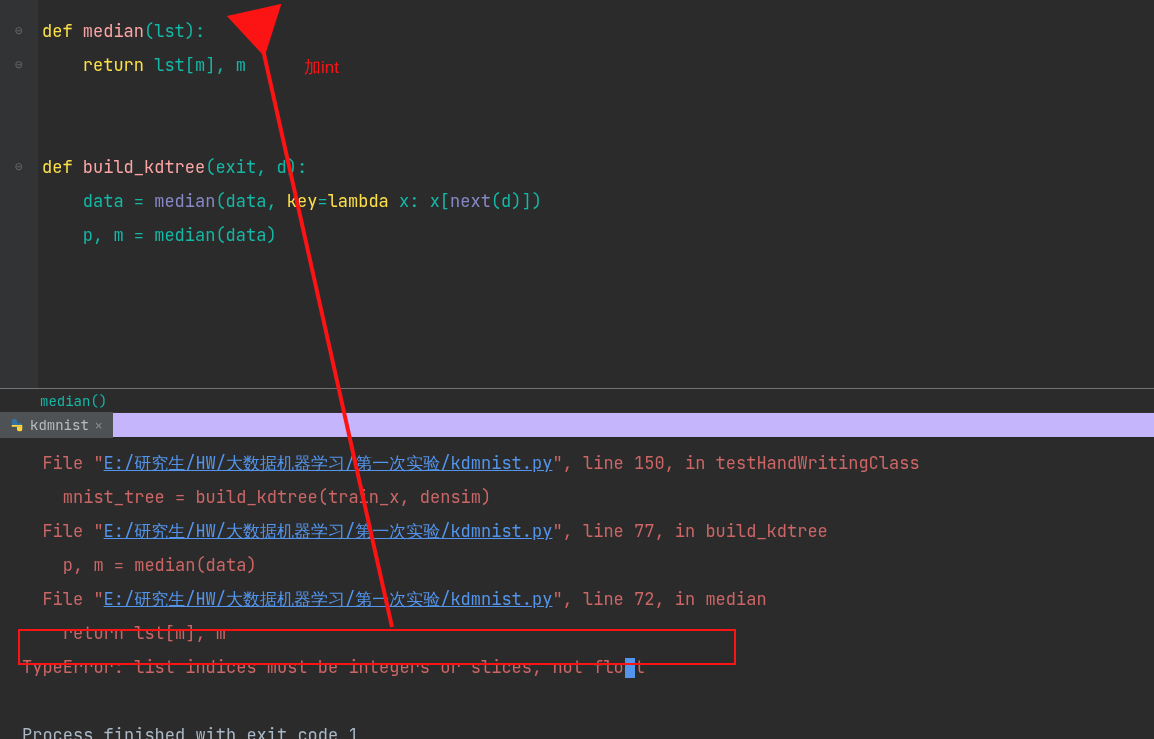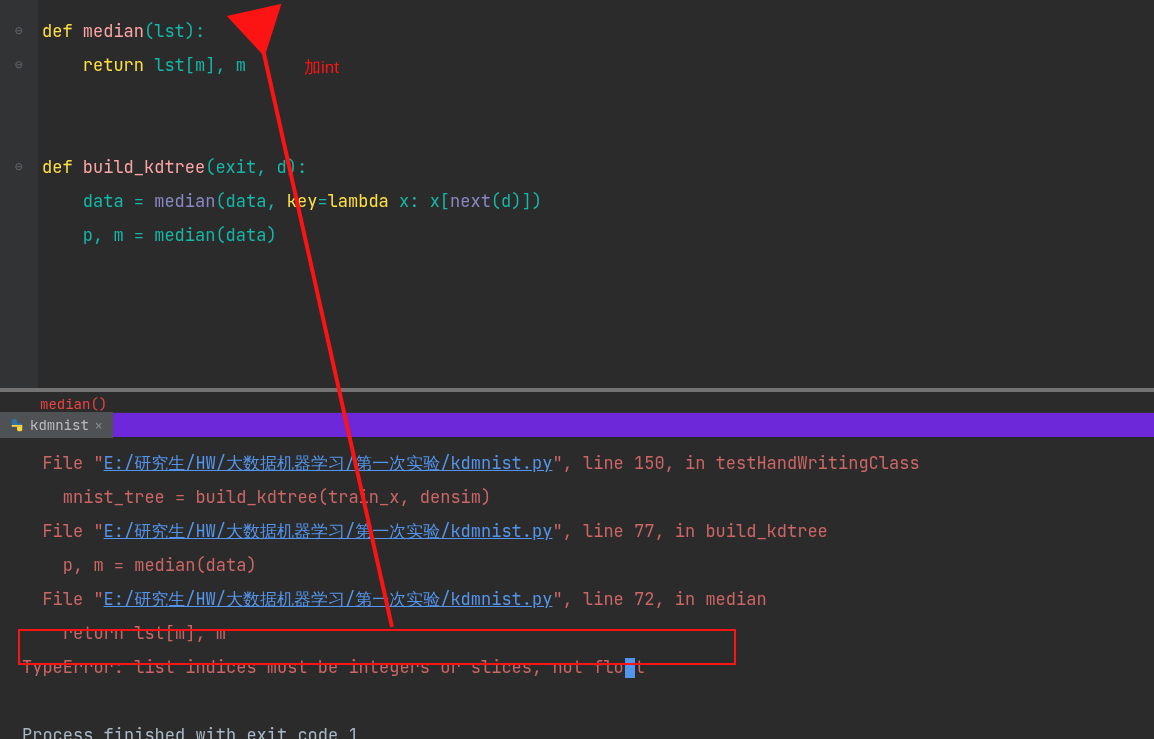--- a/index.html
+++ b/index.html
@@ -49,27 +49,27 @@
     text-align:center;
   }
   .arrow {
     position:absolute;
     pointer-events:none;
   }
   .crumb-bar {
     height:24px; line-height:24px;
     padding-left:40px;
     background:#2b2b2b;
-    color:#ef4444;
+    color:#14b8a6;
     font-size:14px;
-    border-top:4px solid #737373;
+    border-top:1px solid #737373;
   }
   .tab-bar {
     height:26px;
-    background:#6d28d9;
+    background:#c4b5fd;
     display:flex;
     align-items:center;
     border-top:1px solid #323232;
     border-bottom:1px solid #282828;
   }
   .tab {
     height:26px; display:flex; align-items:center;
     padding:0 10px; gap:6px;
     background:#4e5254;
     font-size:14px;

